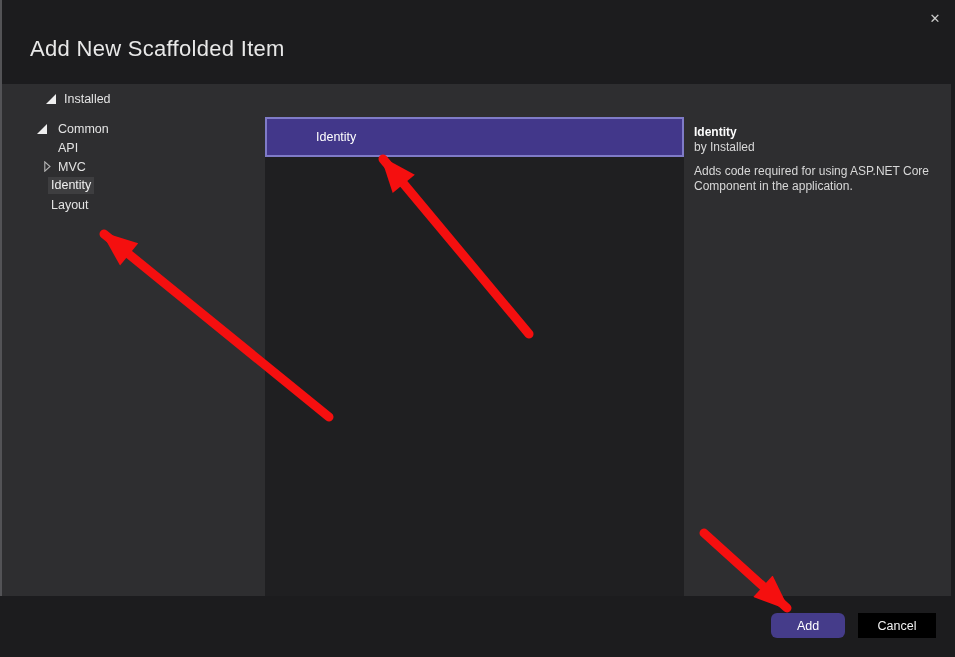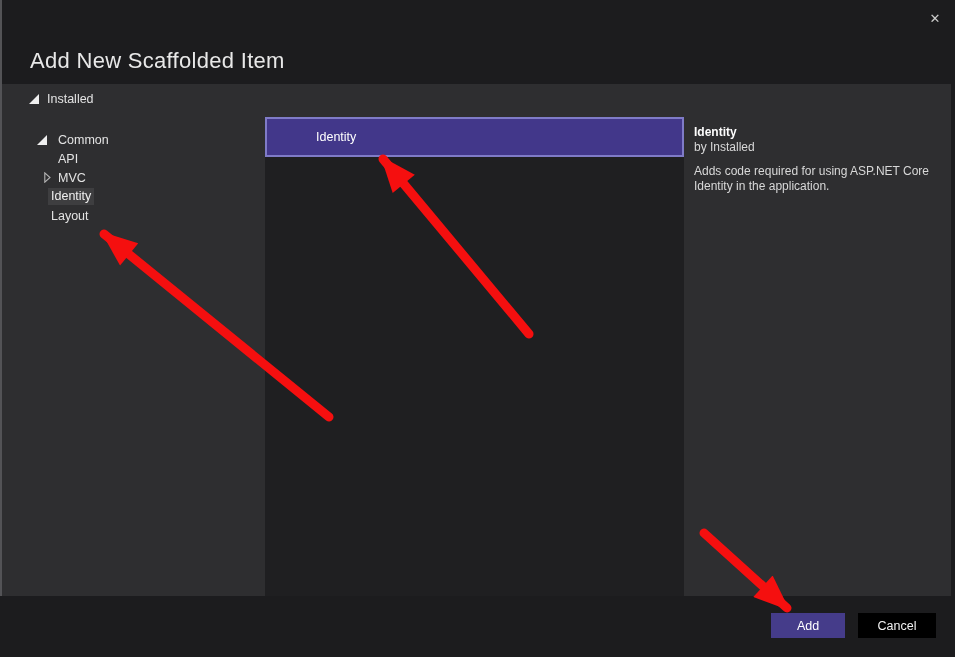--- a/index.html
+++ b/index.html
@@ -5,36 +5,36 @@
   * { margin:0; padding:0; box-sizing:border-box; }
   html,body { background:#101011; }
   #root {
     position:relative; width:955px; height:657px; overflow:hidden;
     background:#1C1C1E;
     font-family:"Liberation Sans", sans-serif;
     -webkit-font-smoothing:antialiased;
   }
   
   #left-edge { position:absolute; left:0; top:0; width:2px; height:657px; background:#535356; }
-  #title-bar { position:absolute; left:2px; top:12px; width:953px; height:84px; background:#1C1C1E; }
+  #title-bar { position:absolute; left:2px; top:0; width:953px; height:84px; background:#1C1C1E; }
   #dialog-title {
     position:absolute; left:28px; top:36px; font-size:22px; font-weight:300;
     color:#E8E8E8; letter-spacing:0.3px;
   }
   #close-btn {
     position:absolute; left:920px; top:5px; width:30px; height:26px;
     display:flex; align-items:center; justify-content:center;
     color:#CBCBCB; font-size:13px; cursor:pointer; background:transparent; border:none;
   }
   
   #body { position:absolute; left:2px; top:84px; width:949px; height:512px; background:#2E2E30; }
   
   #tree { position:absolute; left:0; top:5px; width:263px; }
   .tree-row { display:flex; align-items:center; height:19px; font-size:12.5px; color:#E3E3E3; cursor:default; }
-  .row-root { padding-left:27px; margin-bottom:22px; }
+  .row-root { padding-left:44px; margin-bottom:11px; }
   .row-l1, .row-l2 { padding-left:35px; }
   .row-l1b { padding-left:49px; }
   .gbox { display:flex; align-items:center; flex:0 0 auto; }
   .row-root .gbox { width:18px; }
   .row-l1 .gbox, .row-l2 .gbox { width:21px; }
   .row-l2 .gbox svg { margin-left:7px; }
   .tree-label { white-space:nowrap; }
   .tree-label.sel { background:#3E3E40; padding:1px 3px 2px 3px; margin-left:-3px; color:#F0F0F0; }
   
   #list {
@@ -57,21 +57,21 @@
   #detail-name { font-weight:bold; color:#FDFDFD; }
   #detail-desc { margin-top:9px; width:250px; }
   #detail-id { margin-top:15px; }
   
   #footer { position:absolute; left:0; top:596px; width:955px; height:61px; background:#1C1C1E; }
   .btn {
     position:absolute; top:17px; height:25px; border:none; cursor:pointer;
     font-family:"Liberation Sans", sans-serif; font-size:12.5px; color:#FFFFFF;
     display:flex; align-items:center; justify-content:center;
   }
-  #add-btn { left:771px; width:74px; background:#453C8A; }
+  #add-btn { left:771px; width:74px; background:#453C8A;border-radius:6px; }
   #cancel-btn { left:858px; width:78px; background:#000000; color:#F1F1F1; }
   
   #arrow-overlay { position:absolute; left:0; top:0; width:955px; height:657px; pointer-events:none; }
 </style>
 </head>
 <body>
 
 <div id="root">
   <div id="left-edge"></div>
 
@@ -121,21 +121,21 @@
       </div>
     <div id="list">
         <div class="list-item selected">
           <span class="li-label">Identity</span>
         </div>
       </div>
 
     <div id="details">
       <div id="detail-name">Identity</div>
       <div id="detail-author">by Installed</div>
-      <div id="detail-desc">Adds code required for using ASP.NET Core Identity in the application.</div>
+      <div id="detail-desc">Adds code required for using ASP.NET Core Component in the application.</div>
     </div>
   </div>
 
   <div id="footer">
     <button class="btn" id="add-btn">
       <span>Add</span>
     </button>
     <button class="btn" id="cancel-btn">
       <span>Cancel</span>
     </button>

